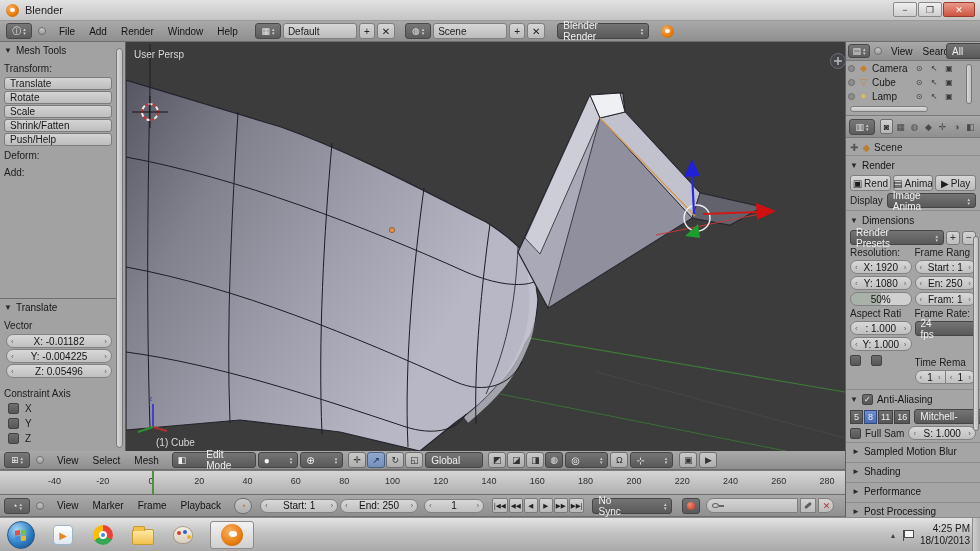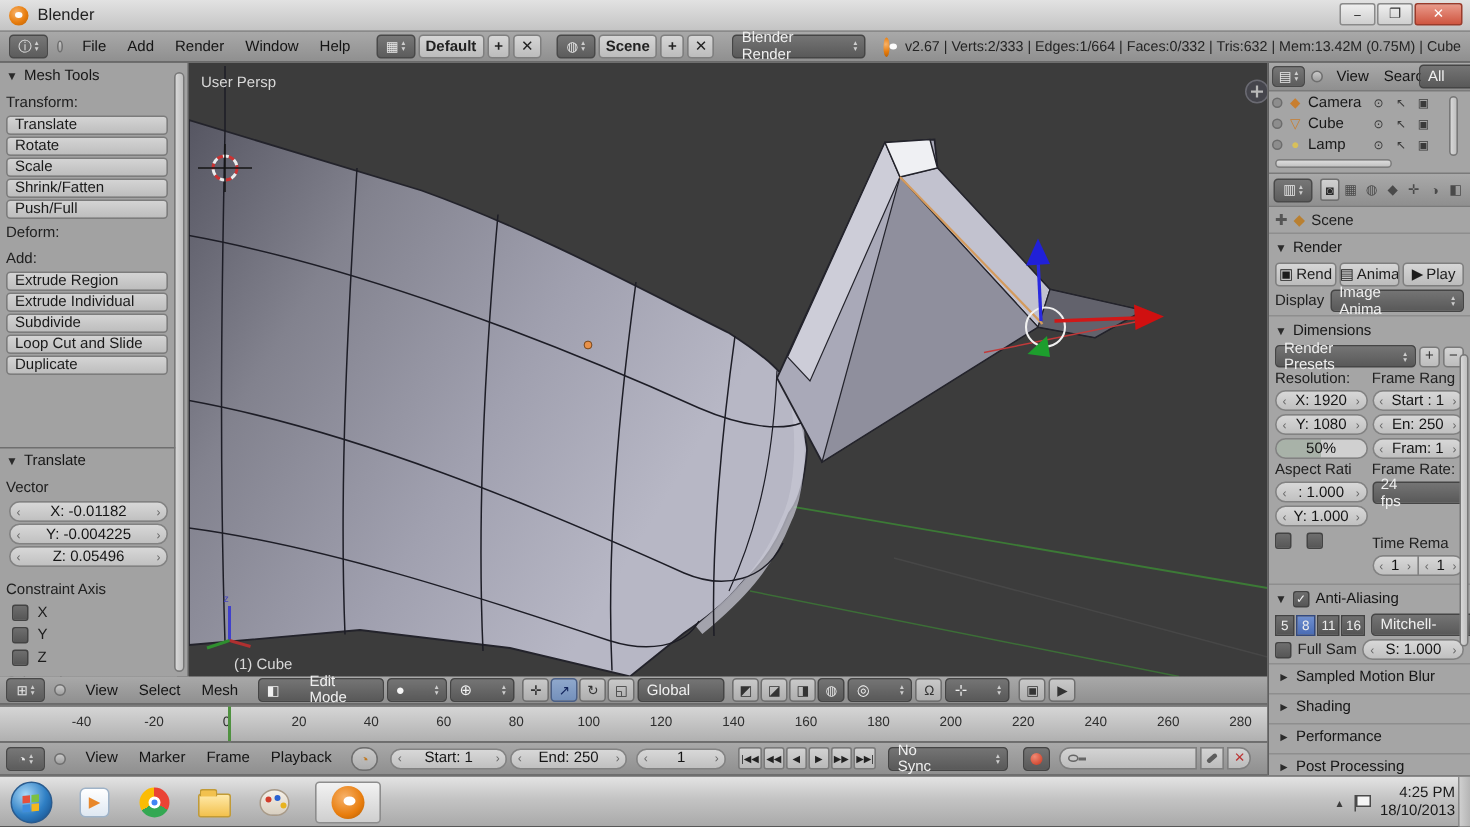--- a/index.html
+++ b/index.html
@@ -17,21 +17,21 @@
   .winbtn.close { background:linear-gradient(#e99a8a,#cf5540); color:#fff; border-color:#9a3b2b; width:32px; }
 
   
   .bbar { background:linear-gradient(#a9a9a9,#8f8f8f); border-bottom:1px solid #6e6e6e; display:flex; align-items:center; gap:2px; }
   .menubar { left:0; top:21px; width:980px; height:21px; padding:0 6px; }
   .menu { padding:0 7px; color:#141414; }
   .ed-btn { height:16px; min-width:26px; background:linear-gradient(#777,#5c5c5c); border:1px solid #494949; border-radius:3px; color:#e8e8e8; display:inline-flex; align-items:center; justify-content:center; gap:2px; padding:0 3px; }
   .ud { display:inline-flex; flex-direction:column; font-size:5px; line-height:4px; color:#cfcfcf; }
   .collapse-dot { width:8px; height:8px; border-radius:50%; background:linear-gradient(#c9c9c9,#9f9f9f); border:1px solid #6f6f6f; margin:0 4px; }
   .ddark { height:16px; background:linear-gradient(#747474,#595959); border:1px solid #454545; border-radius:3px; color:#f0f0f0; display:inline-flex; align-items:center; gap:20px; padding:0 5px; }
-  .pillbtn { height:16px; background:linear-gradient(#d6d6d6,#bcbcbc); border:1px solid #7f7f7f; border-radius:3px; display:inline-flex; align-items:center; justify-content:center; padding:0 4px; color:#222;font-weight:bold; }
+  .pillbtn { height:16px; background:linear-gradient(#d6d6d6,#bcbcbc); border:1px solid #7f7f7f; border-radius:3px; display:inline-flex; align-items:center; justify-content:center; padding:0 4px; color:#222; }
   .stats { color:#242424; font-size:9.5px; margin-left:8px; white-space:nowrap; }
 
   
   .toolshelf { left:0; top:42px; width:126px; height:409px; background:#a2a2a2; border-right:1px solid #5f5f5f; }
   .shelf-thumb { position:absolute; right:2px; top:6px; width:7px; height:400px; background:linear-gradient(90deg,#d8d8d8,#bfbfbf); border:1px solid #787878; border-radius:4px; }
   .panel-hd { display:flex; align-items:center; gap:4px; padding:3px 4px; color:#161616; }
   .tri { font-size:8px; color:#2a2a2a; }
   .shelf-label { padding:4px 4px 2px; color:#202020; }
   .tool-list { list-style:none; }
   .tool-list li { margin:1px 4px 0 4px; }
@@ -177,21 +177,20 @@
   <span class="pillbtn">✕</span>
   <span class="ddark" style="margin-left:10px; width:92px;">
     <span>Blender Render</span>
       <span class="spacer"></span>
     <span class="ud">
         <span>▴</span>
         <span>▾</span>
       </span>
   </span>
   <span class="blender-logo" style="margin-left:10px;"></span>
-  <span class="stats">v2.67 | Verts:2/333 | Edges:1/664 | Faces:0/332 | Tris:632 | Mem:13.42M (0.75M) | Cube</span>
 </div>
 
 <div class="abs toolshelf">
   <div class="panel-hd">
     <span class="tri">▼</span>
     <span>Mesh Tools</span>
   </div>
   <div class="shelf-label">Transform:</div>
   <ul class="tool-list">
 
@@ -201,43 +200,25 @@
       <li>
         <span class="tbtn">Rotate</span>
       </li>
       <li>
         <span class="tbtn">Scale</span>
       </li>
       <li>
         <span class="tbtn">Shrink/Fatten</span>
       </li>
       <li>
-        <span class="tbtn">Push/Full</span>
+        <span class="tbtn">Push/Help</span>
       </li>
     </ul>
   <div class="shelf-label">Deform:</div>
   <div class="shelf-label">Add:</div>
-  <ul class="tool-list">
-
-  <li>
-        <span class="tbtn">Extrude Region</span>
-      </li>
-      <li>
-        <span class="tbtn">Extrude Individual</span>
-      </li>
-      <li>
-        <span class="tbtn">Subdivide</span>
-      </li>
-      <li>
-        <span class="tbtn">Loop Cut and Slide</span>
-      </li>
-      <li>
-        <span class="tbtn">Duplicate</span>
-      </li>
-    </ul>
 
   <div class="op-panel">
     <div class="panel-hd">
       <span class="tri">▼</span>
       <span>Translate</span>
     </div>
     <div class="shelf-label">Vector</div>
     <div>
 
         <div class="fld">

